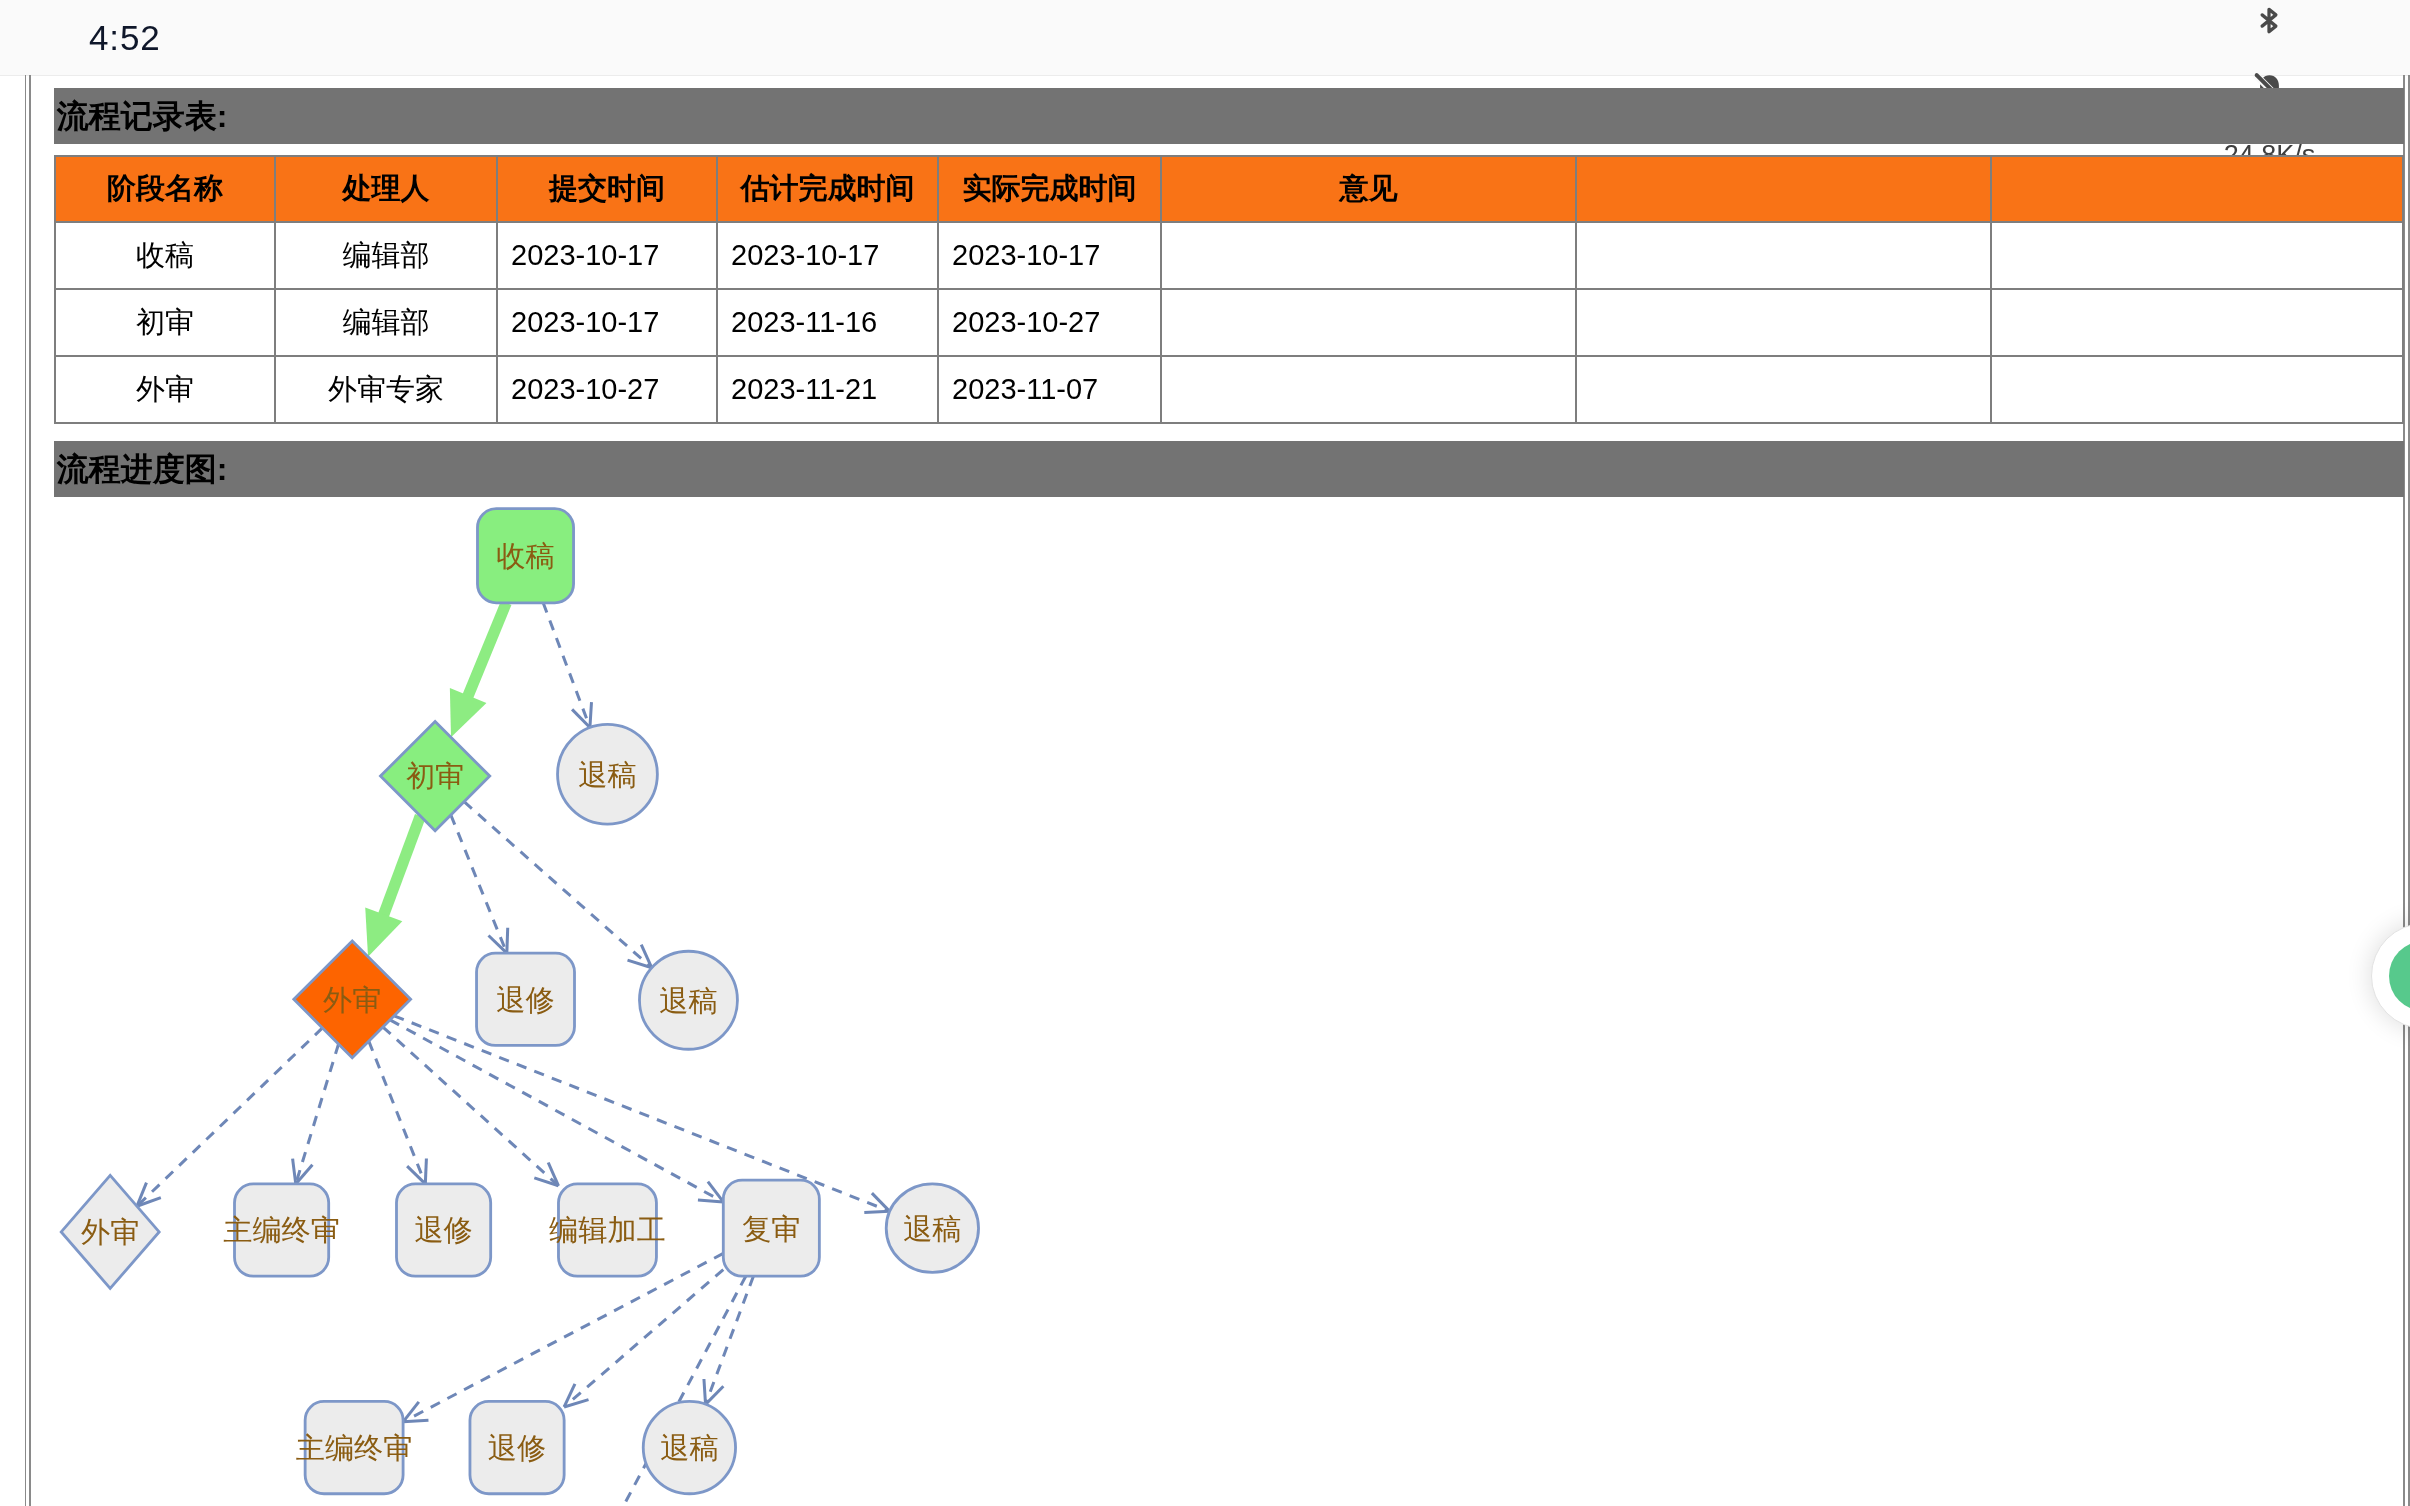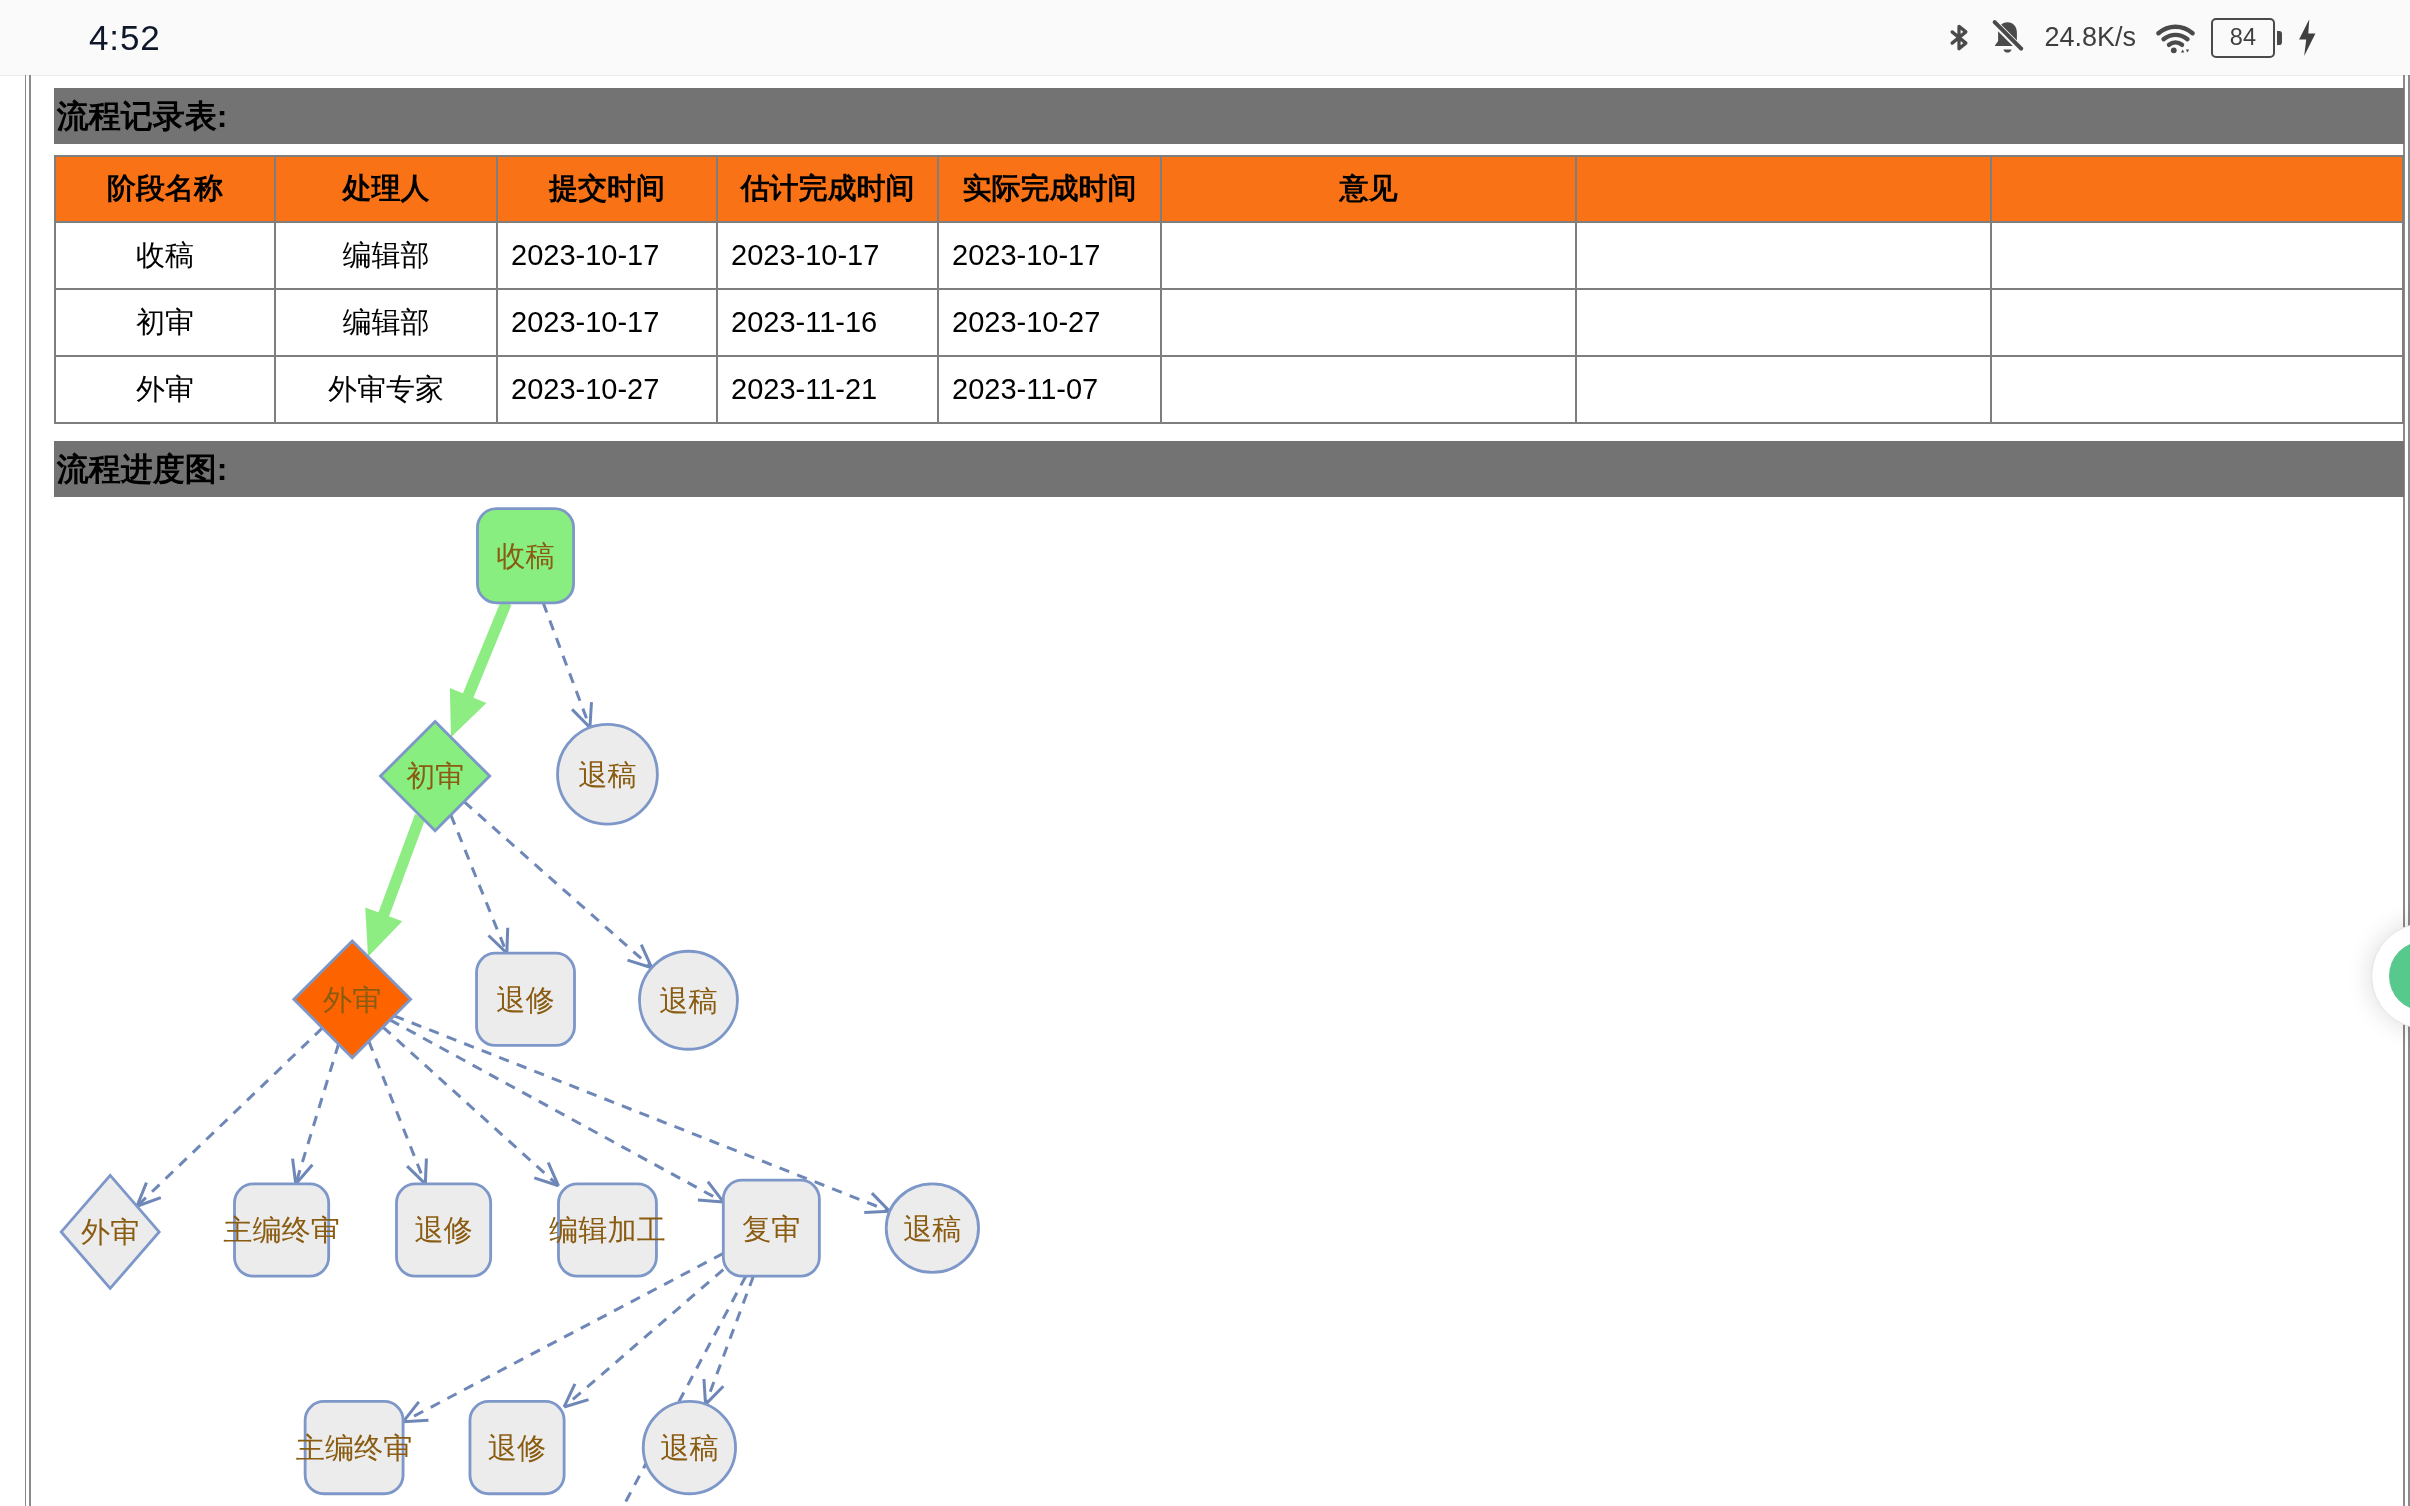--- a/index.html
+++ b/index.html
@@ -3,21 +3,21 @@
 <meta charset="utf-8">
 <style>
   html,body{margin:0;padding:0;background:#fff;}
   .screen{position:relative;width:2411px;height:1507px;overflow:hidden;background:#ffffff;
           font-family:"Liberation Sans",sans-serif;color:#111;}
   
   .statusbar{position:absolute;left:0;top:0;width:2411px;height:75px;background:#fafafa;
              border-bottom:0.9px solid #ececec;}
   .sb-time{position:absolute;left:89px;top:0;height:75px;line-height:75px;
            font-size:35px;color:#0f172a;letter-spacing:0.9px;text-align:right;}
-  .sb-right{position:absolute;right:92px;top:0;height:75px;display:flex;align-items:center;gap:13px;}
+  .sb-right{position:absolute;right:92px;top:0;height:75px;display:flex;align-items:center;gap:29px;flex-direction:column;}
   .sb-right svg{display:block;}
   .sb-speed{font-size:27px;color:#3e3e3e;margin:0 3.8px;}
   .battery{position:relative;width:60px;height:36px;border:2.8px solid #4a4a4a;border-radius:5px;
            display:flex;align-items:center;justify-content:center;}
   .battery-txt{font-size:23.5px;color:#3e3e3e;}
   .battery-nub{width:4.7px;height:14px;background:#4a4a4a;border-radius:0 2.8px 2.8px 0;margin-left:1.9px;}
   
   .vline{position:absolute;top:75px;bottom:0;width:1.9px;background:#8a8a8a;}
   
   .strip{position:absolute;left:54px;width:2350px;height:56px;background:#737373;

